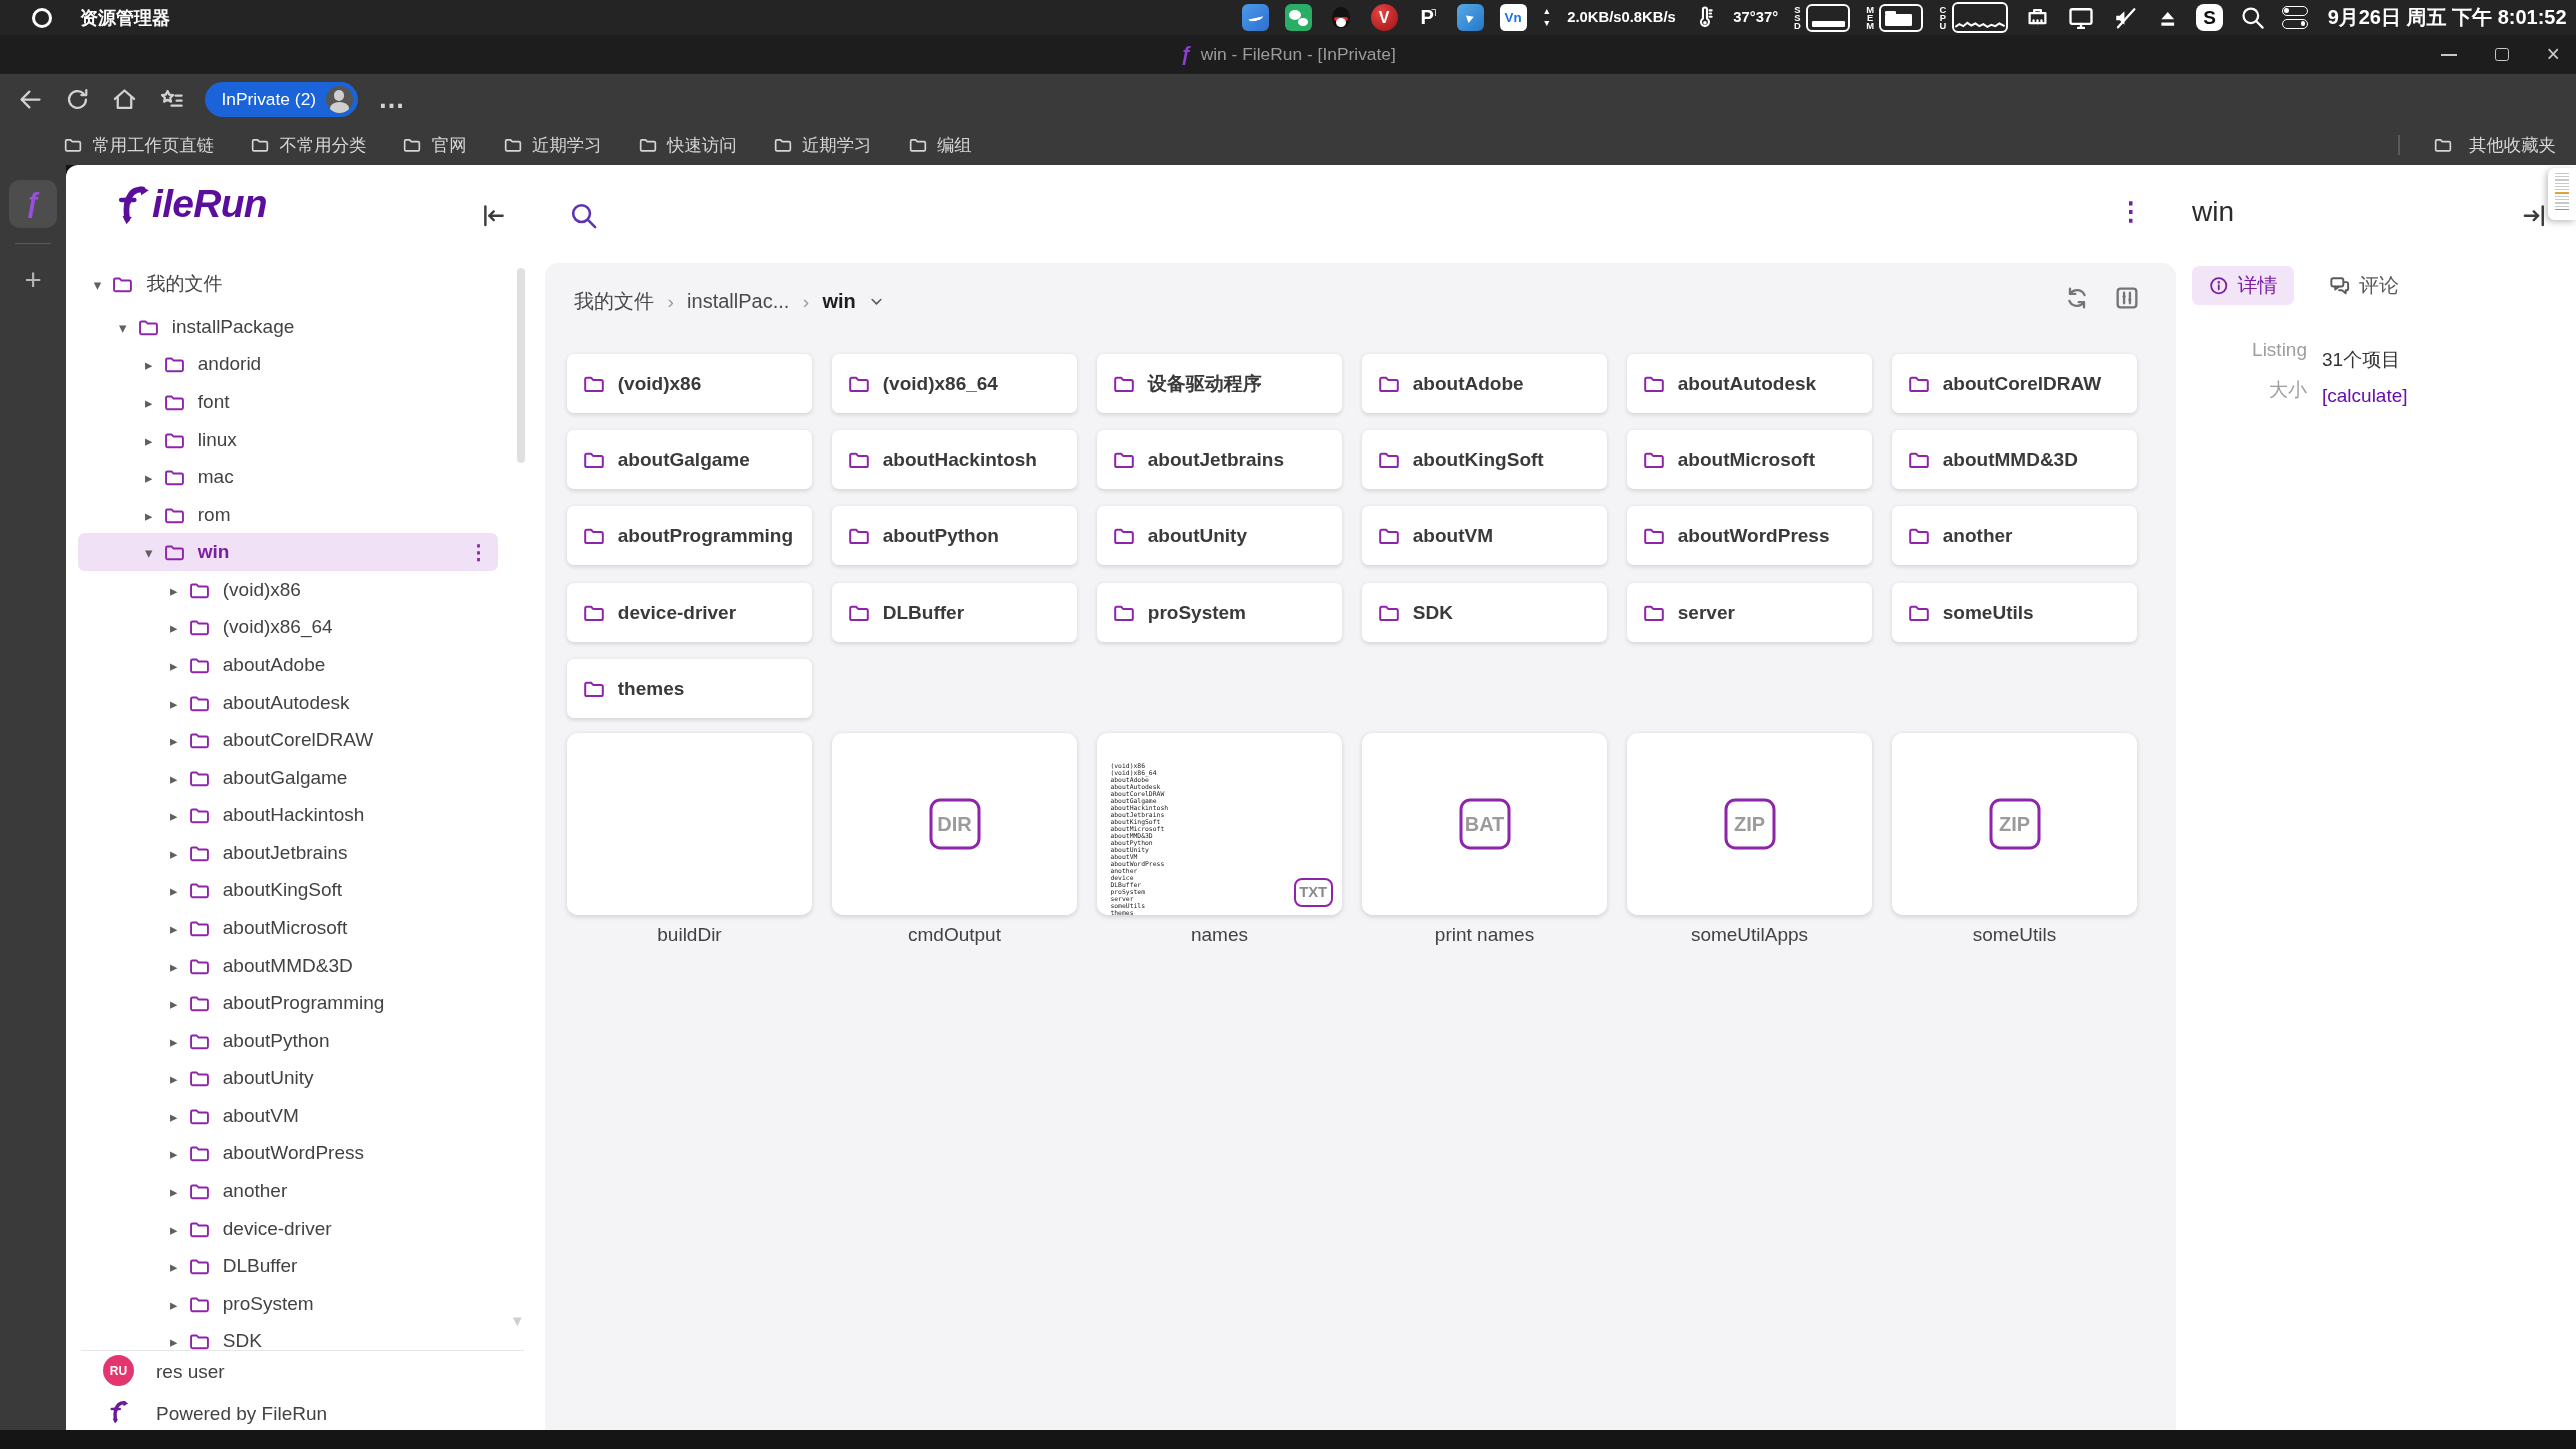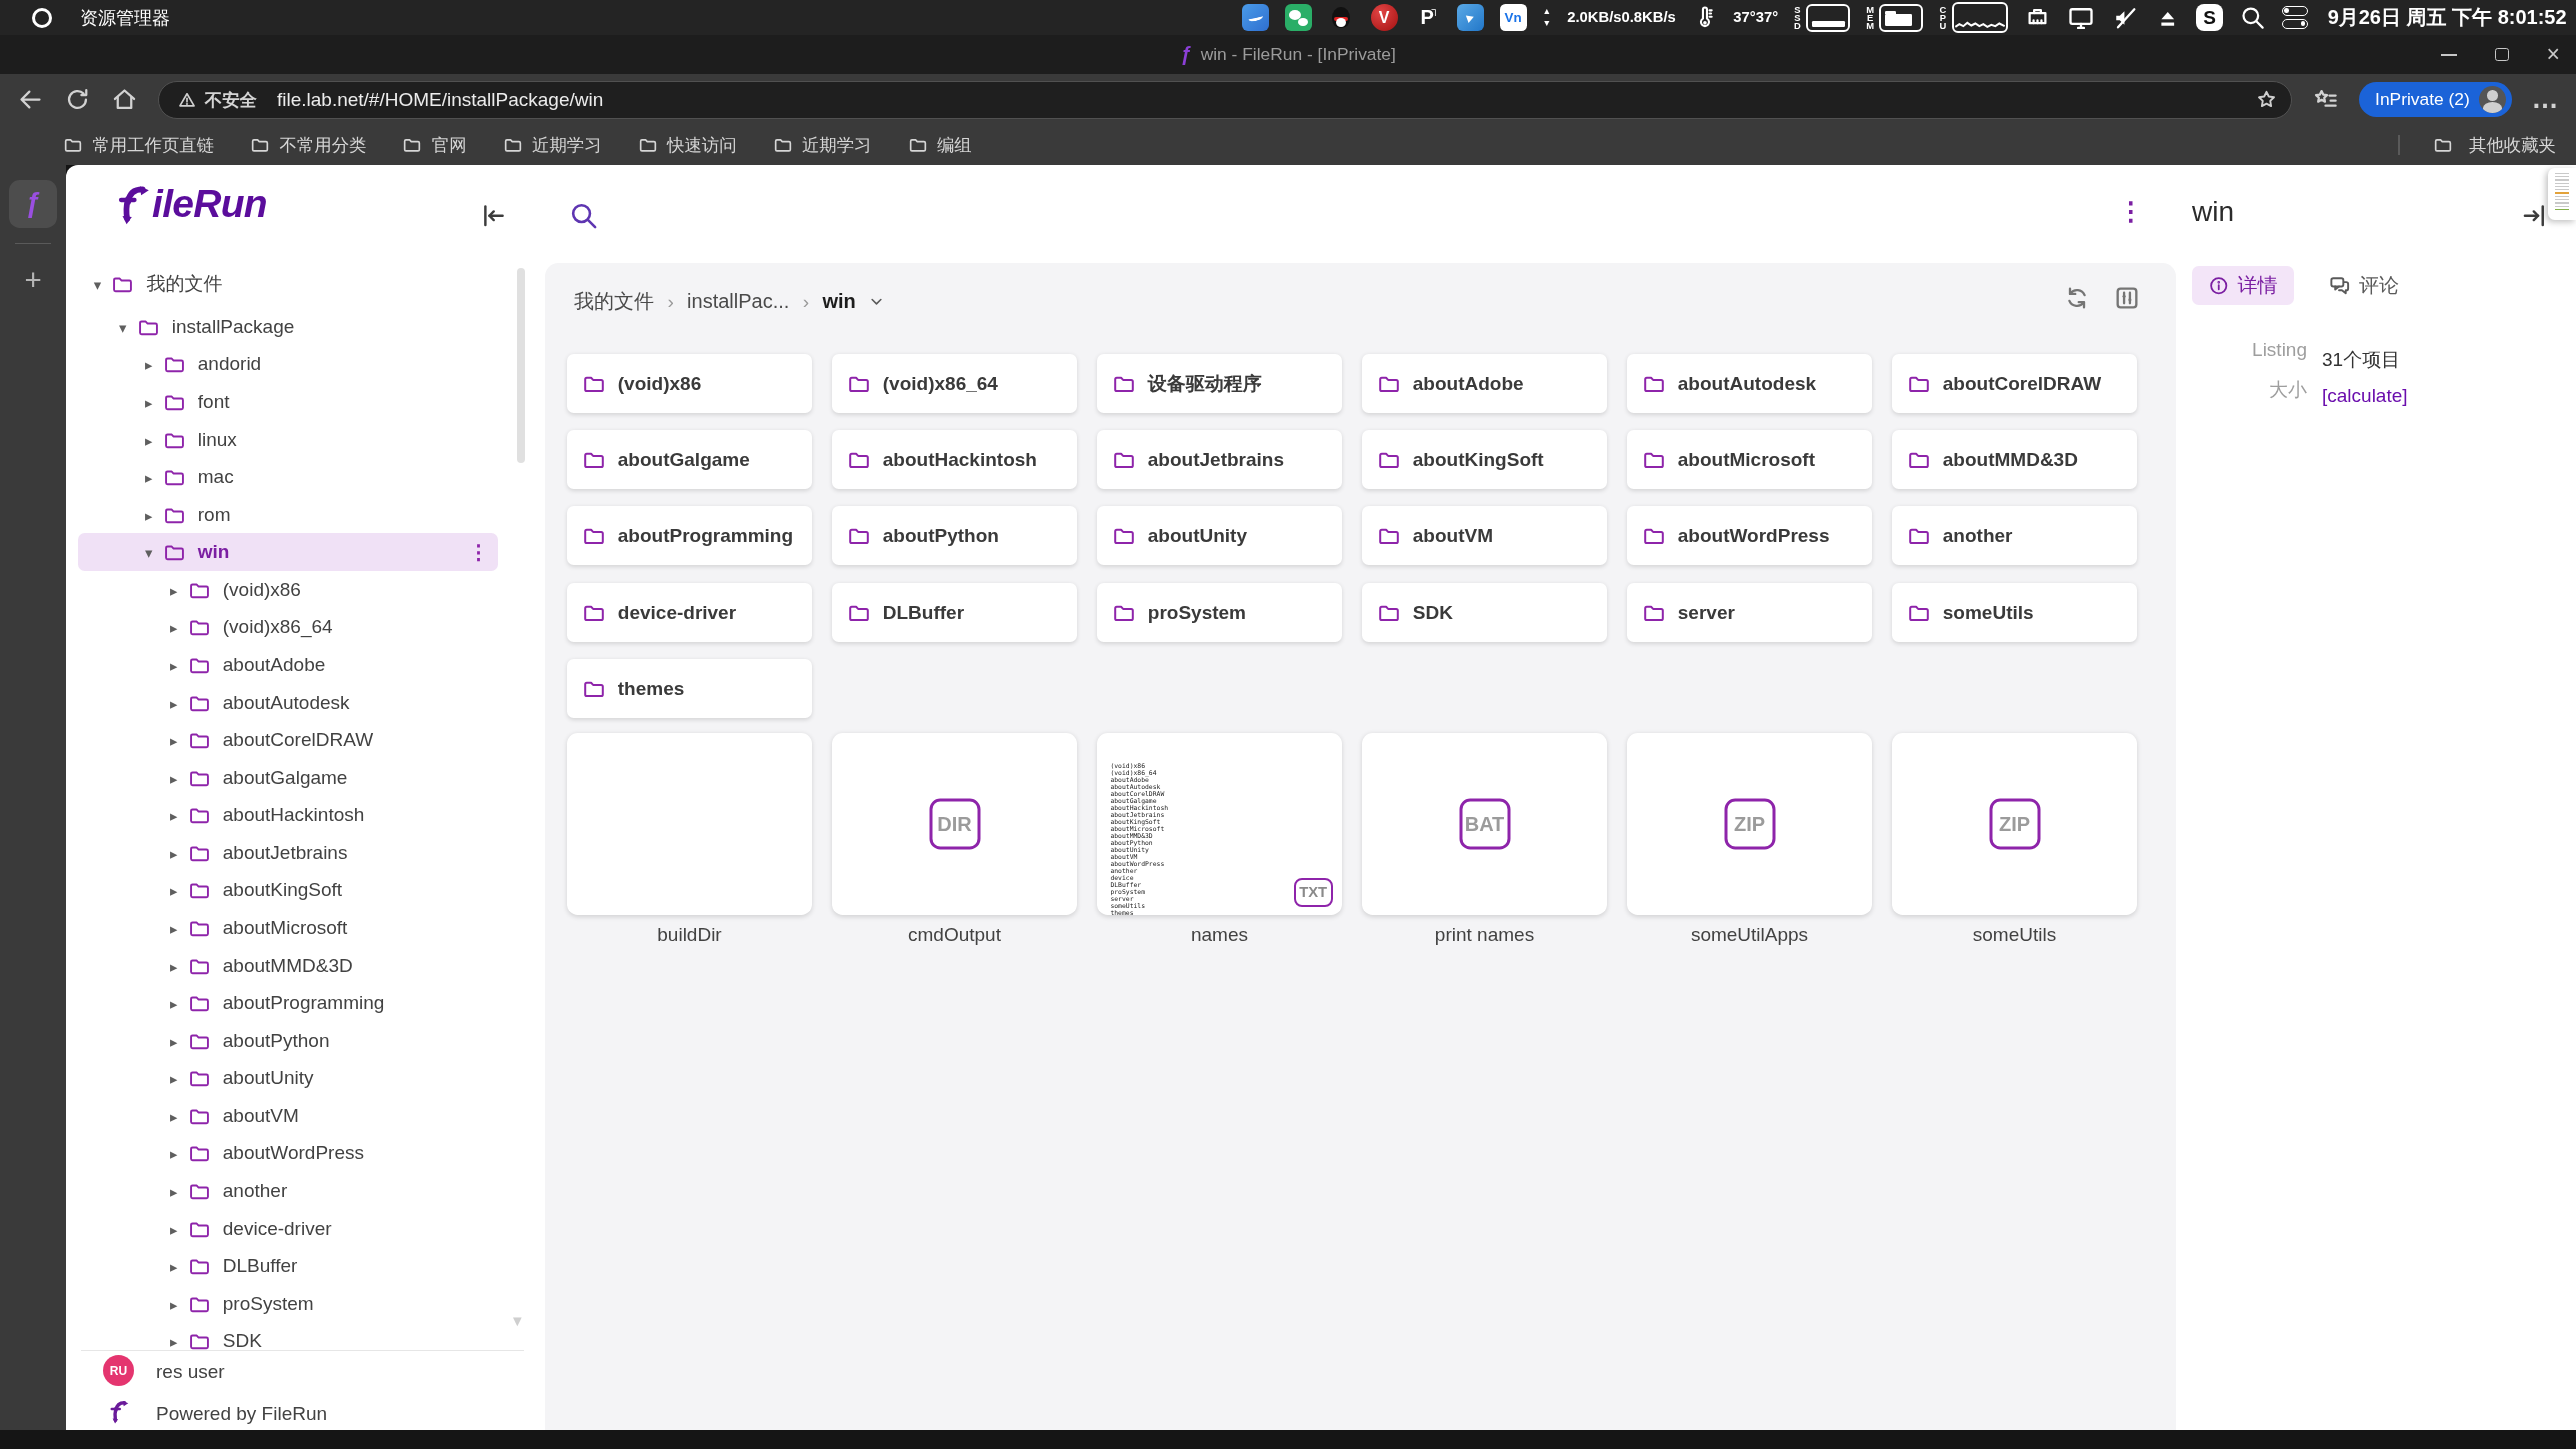--- a/index.html
+++ b/index.html
@@ -3,21 +3,21 @@
 <meta charset="utf-8">
 <style>
   * { margin:0; padding:0; box-sizing:border-box; }
   html,body { width:2576px; height:1449px; }
   body { position:relative; background:#141414; font-family:"Liberation Sans", sans-serif; overflow:hidden; }
   svg.ic { display:block; fill:none; stroke:currentColor; stroke-width:2; stroke-linecap:round; stroke-linejoin:round; }
 
   
   #sysbar { position:absolute; left:0; top:0; width:2576px; height:35px; background:#242424; color:#fff; display:flex; align-items:center; }
   #activity-ring { width:20px; height:20px; border:3.4px solid #fff; border-radius:50%; margin-left:32px; }
-  #sysbar-app { margin-left:28px; font-size:18px; font-weight:normal; color:#fff; }
+  #sysbar-app { margin-left:28px; font-size:18px; font-weight:bold; color:#fff; }
   #tray { position:absolute; right:9.4px; top:0; height:35px; display:flex; align-items:center; gap:16px; }
   .tray-app { width:27px; height:27px; border-radius:6px; display:flex; align-items:center; justify-content:center; position:relative; }
   .t-cloud { background:linear-gradient(135deg,#4a9be8,#2f6fd0); }
   .t-cloud i { display:block; width:14.8px; height:6.7px; border-bottom:3.4px solid #fff; border-radius:50%; transform:rotate(-12deg); }
   .t-wechat { background:#2aae67; }
   .t-wechat i, .t-wechat b { display:block; position:absolute; background:#fff; border-radius:50%; }
   .t-wechat i { width:12px; height:10px; left:4.7px; top:6px; }
   .t-wechat b { width:9.4px; height:8px; right:4px; bottom:5.4px; }
   .t-qq { background:transparent; }
   .t-qq .body { width:17.4px; height:21.5px; background:#111; border-radius:50% 50% 45% 45%; position:relative; }
@@ -356,30 +356,20 @@
 <div id="toolbar">
   <svg class="ic tb-ic" viewBox="0 0 40 40" width="27" height="27">
       <use href="#i-back"></use>
     </svg>
   <svg class="ic tb-ic" viewBox="0 0 40 40" width="27" height="27">
       <use href="#i-reload"></use>
     </svg>
   <svg class="ic tb-ic" viewBox="0 0 40 40" width="27" height="27">
       <use href="#i-home"></use>
     </svg>
-  <div id="urlbar">
-    <svg class="ic warn" viewBox="0 0 30 30" width="20" height="20">
-        <use href="#i-warning"></use>
-      </svg>
-    <span id="sec-label">不安全</span>
-    <span id="url-text">file.lab.net/#/HOME/installPackage/win</span>
-    <svg class="ic star" viewBox="0 0 34 34" width="23" height="23">
-        <use href="#i-star"></use>
-      </svg>
-  </div>
   <svg class="ic" id="fav-collections" viewBox="0 0 40 40" width="27" height="27">
       <use href="#i-starlist"></use>
     </svg>
   <div id="inprivate">
     <span class="lbl">InPrivate (2)</span>
     <div class="ava">
         <i></i>
         <b></b>
       </div>
   </div>

